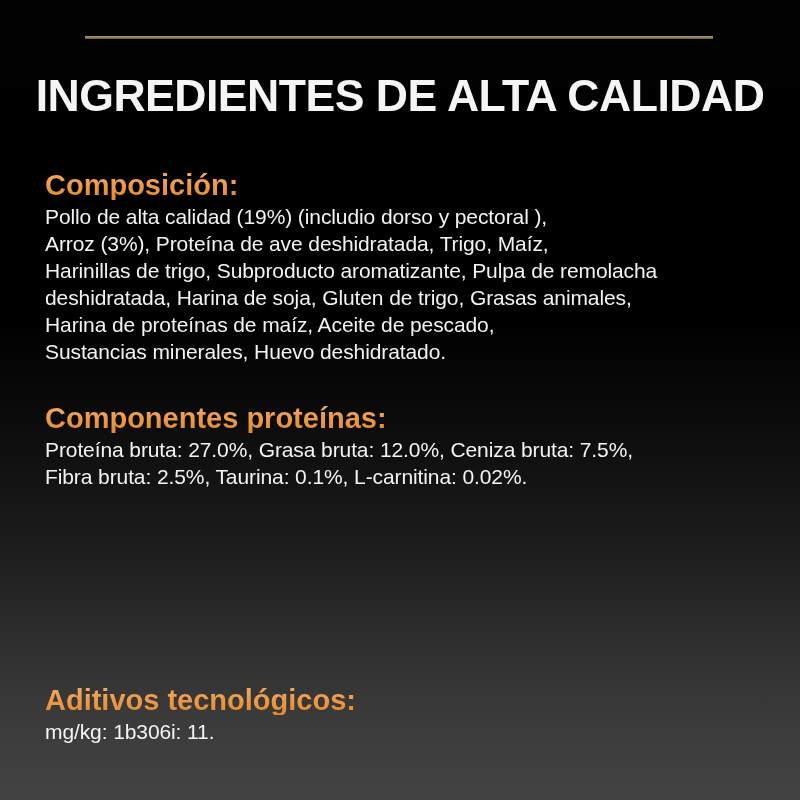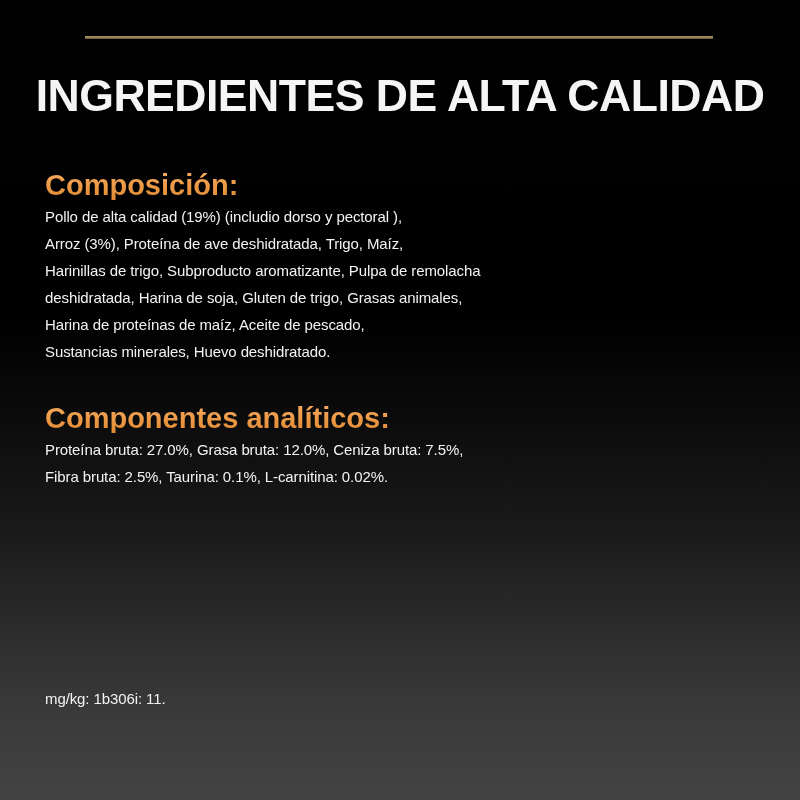--- a/index.html
+++ b/index.html
@@ -56,21 +56,21 @@
     letter-spacing: 0px;
     background: linear-gradient(180deg, #f6ab60 0%, #ec9947 55%, #e0882f 100%);
     -webkit-background-clip: text;
     background-clip: text;
     color: transparent;
     margin: 0 0 3px 0;
     white-space: nowrap;
   }
   .body-line {
     color: #f3f3f1;
-    font-size: 15px;
+    font-size: 21px;
     line-height: 27px;
     letter-spacing: -0.1px;
     white-space: nowrap;
   }
   #section-composicion   { top: 170px; }
   #section-analiticos    { top: 403px; }
   #section-nutricionales { top: 530px; }
   #section-tecnologicos  { top: 685px; }
 </style>
 </head>
@@ -86,23 +86,24 @@
     <div class="section-heading">Composición:</div>
     <div class="body-line">Pollo de alta calidad (19%) (includio dorso y pectoral ),</div>
     <div class="body-line">Arroz (3%), Proteína de ave deshidratada, Trigo, Maíz,</div>
     <div class="body-line">Harinillas de trigo, Subproducto aromatizante, Pulpa de remolacha</div>
     <div class="body-line">deshidratada, Harina de soja, Gluten de trigo, Grasas animales,</div>
     <div class="body-line">Harina de proteínas de maíz, Aceite de pescado,</div>
     <div class="body-line">Sustancias minerales, Huevo deshidratado.</div>
   </div>
 
   <div class="section" id="section-analiticos">
-    <div class="section-heading">Componentes analíticos:</div>
+    <div class="section-heading">Componentes proteínas:</div>
     <div class="body-line">Proteína bruta: 27.0%, Grasa bruta: 12.0%, Ceniza bruta: 7.5%,</div>
     <div class="body-line">Fibra bruta: 2.5%, Taurina: 0.1%, L-carnitina: 0.02%.</div>
   </div>
 
 
   <div class="section" id="section-tecnologicos">
+    <div class="section-heading">Aditivos tecnológicos:</div>
     <div class="body-line">mg/kg: 1b306i: 11.</div>
   </div>
 
 </div>
 
 </body></html>

